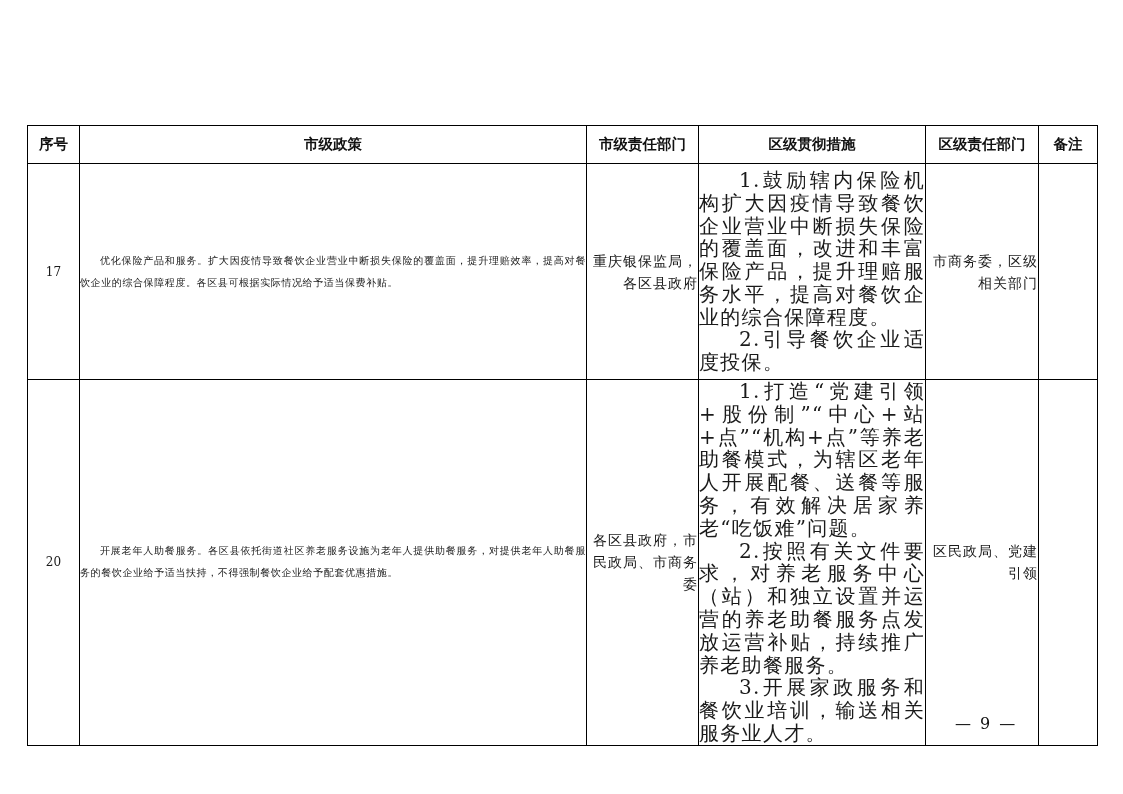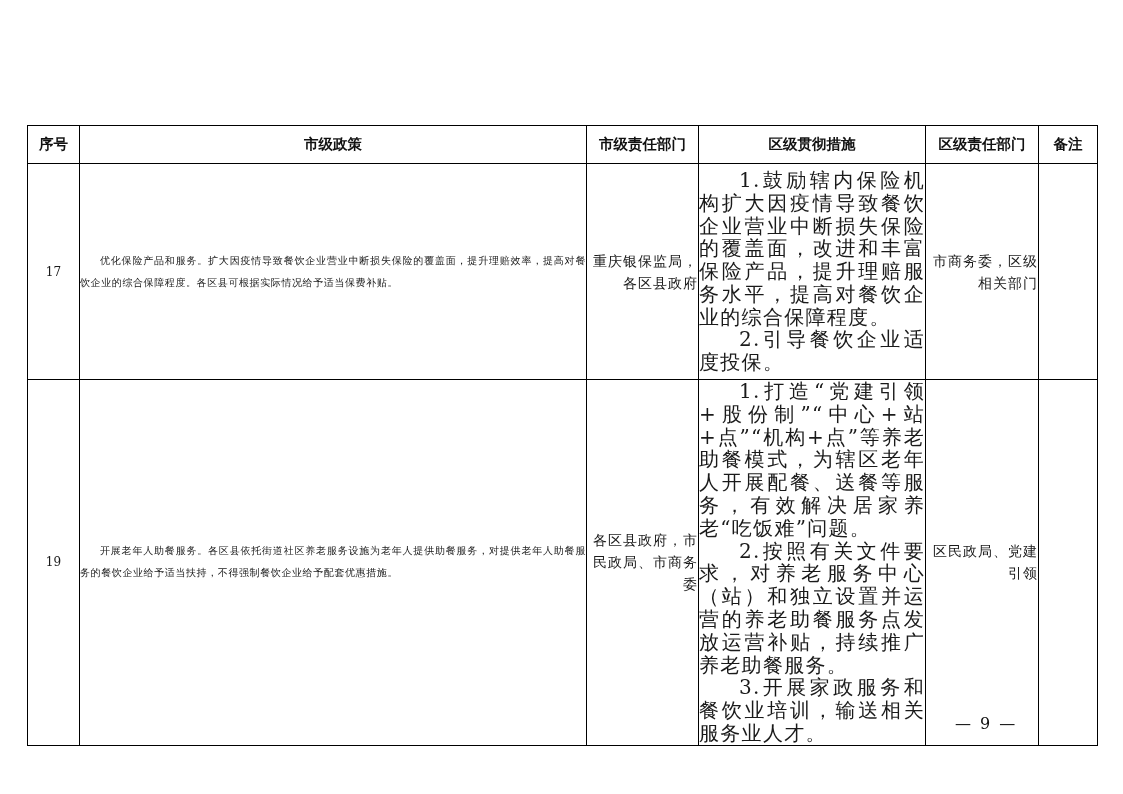--- a/index.html
+++ b/index.html
@@ -54,21 +54,21 @@
         </td>
         <td class="dept">重庆银保监局，各区县政府</td>
         <td class="measures">
           <p>1.鼓励辖内保险机构扩大因疫情导致餐饮企业营业中断损失保险的覆盖面，改进和丰富保险产品，提升理赔服务水平，提高对餐饮企业的综合保障程度。</p>
           <p>2.引导餐饮企业适度投保。</p>
         </td>
         <td class="dept">市商务委，区级相关部门</td>
         <td class="remark"></td>
       </tr>
       <tr class="r18">
-        <td class="num">19</td>
+        <td class="num">20</td>
         <td class="policy-text">
           <p class="indent">开展老年人助餐服务。各区县依托街道社区养老服务设施为老年人提供助餐服务，对提供老年人助餐服务的餐饮企业给予适当扶持，不得强制餐饮企业给予配套优惠措施。</p>
         </td>
         <td class="dept">各区县政府，市民政局、市商务委</td>
         <td class="measures">
           <p>1.打造“党建引领+股份制”“中心+站+点”“机构+点”等养老助餐模式，为辖区老年人开展配餐、送餐等服务，有效解决居家养老“吃饭难”问题。</p>
           <p>2.按照有关文件要求，对养老服务中心（站）和独立设置并运营的养老助餐服务点发放运营补贴，持续推广养老助餐服务。</p>
           <p>3.开展家政服务和餐饮业培训，输送相关服务业人才。</p>
         </td>
         <td class="dept">区民政局、党建引领</td>

